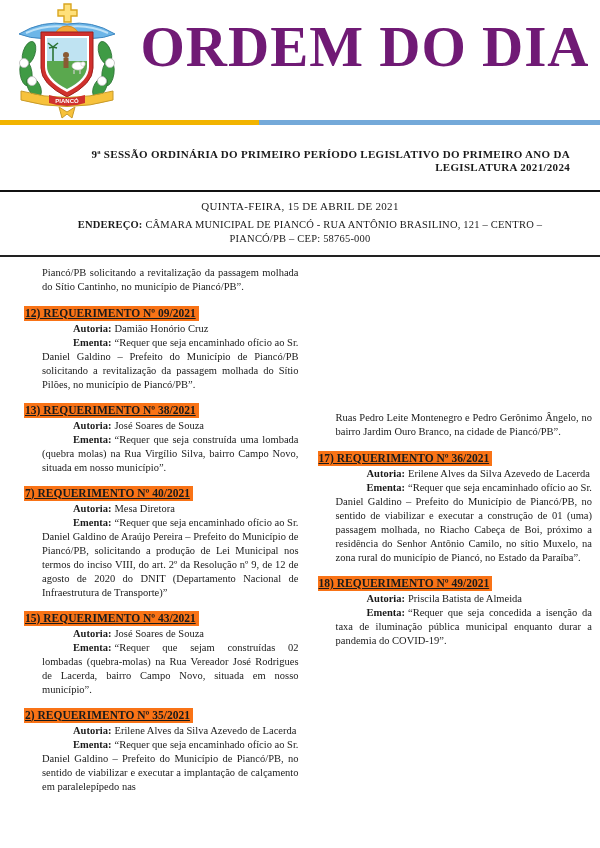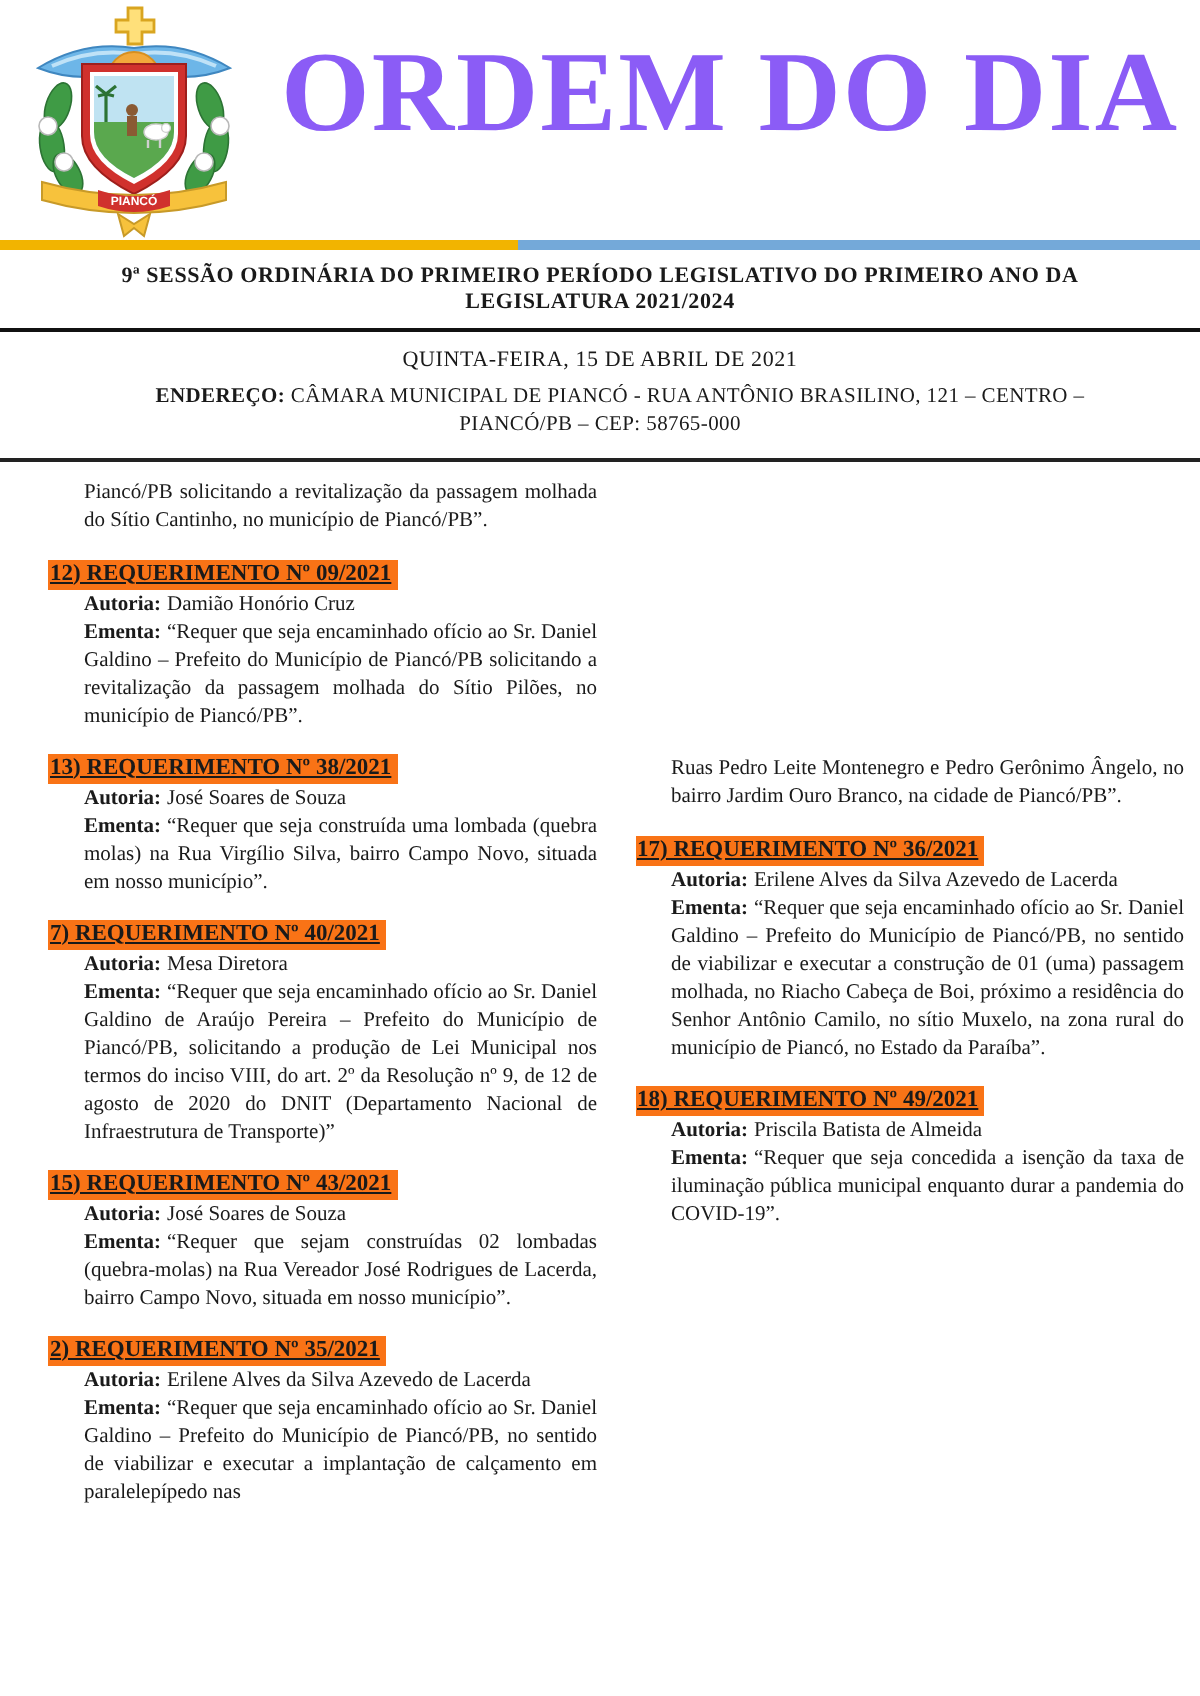--- a/index.html
+++ b/index.html
@@ -15,32 +15,32 @@
     overflow: hidden;
   }
 
   
   .header { position: relative; height: 120px; }
   .logo { position: absolute; left: 12px; top: 3px; width: 110px; height: 117px; }
   .doc-title {
     position: absolute; left: 130px; right: 0; top: 14px;
     text-align: center;
     font-size: 57px; font-weight: bold; letter-spacing: 1px;
-    color: #8b5cf6; white-space: nowrap;
+    color: #701a75; white-space: nowrap;
   }
 
   
   .accent-bar { display: flex; height: 5px; width: 100%; }
   .accent-bar .seg-yellow { width: 43.2%; background: #f2b400; }
   .accent-bar .seg-blue   { width: 56.8%; background: #74a9d9; }
 
   
   .banner { padding-top: 7px; }
   .session-title {
-    width: 540px; margin: 0 auto; text-align: center;
+    width: 540px; margin: 16px auto; text-align: right;
     font-size: 11px; font-weight: bold; line-height: 13px; letter-spacing: 0.3px;
   }
   .rule-thick { height: 2px; background: #111; margin-top: 6px; }
   .session-date {
     margin-top: 8px; text-align: center;
     font-size: 11px; font-weight: normal; letter-spacing: 0.3px;
   }
   .address-line {
     width: 520px; margin: 6px auto 0; text-align: center;
     font-size: 10.5px; line-height: 14px; letter-spacing: 0.2px;
@@ -65,21 +65,21 @@
   .req { margin-bottom: 11px; }
   .req-heading { margin-bottom: 1px; }
   .req-heading .hl {
     display: inline-block;
     background: #f97316;
     font-weight: bold;
     font-size: 11.5px;
     padding: 0 3px 1px 1px;
     text-decoration: underline;
   }
-  .field b { margin-right: 3px; }
+  .field b { margin-right: 3px; margin-left: 31px; }
 
   
   .signature { margin-top: 30px; text-align: center; }
   .sig-name  { font-size: 11px; font-weight: bold; letter-spacing: 0.3px; }
   .sig-title { font-size: 10.5px; letter-spacing: 0.4px; }
 </style>
 </head>
 <body>
 
 <div class="page">

